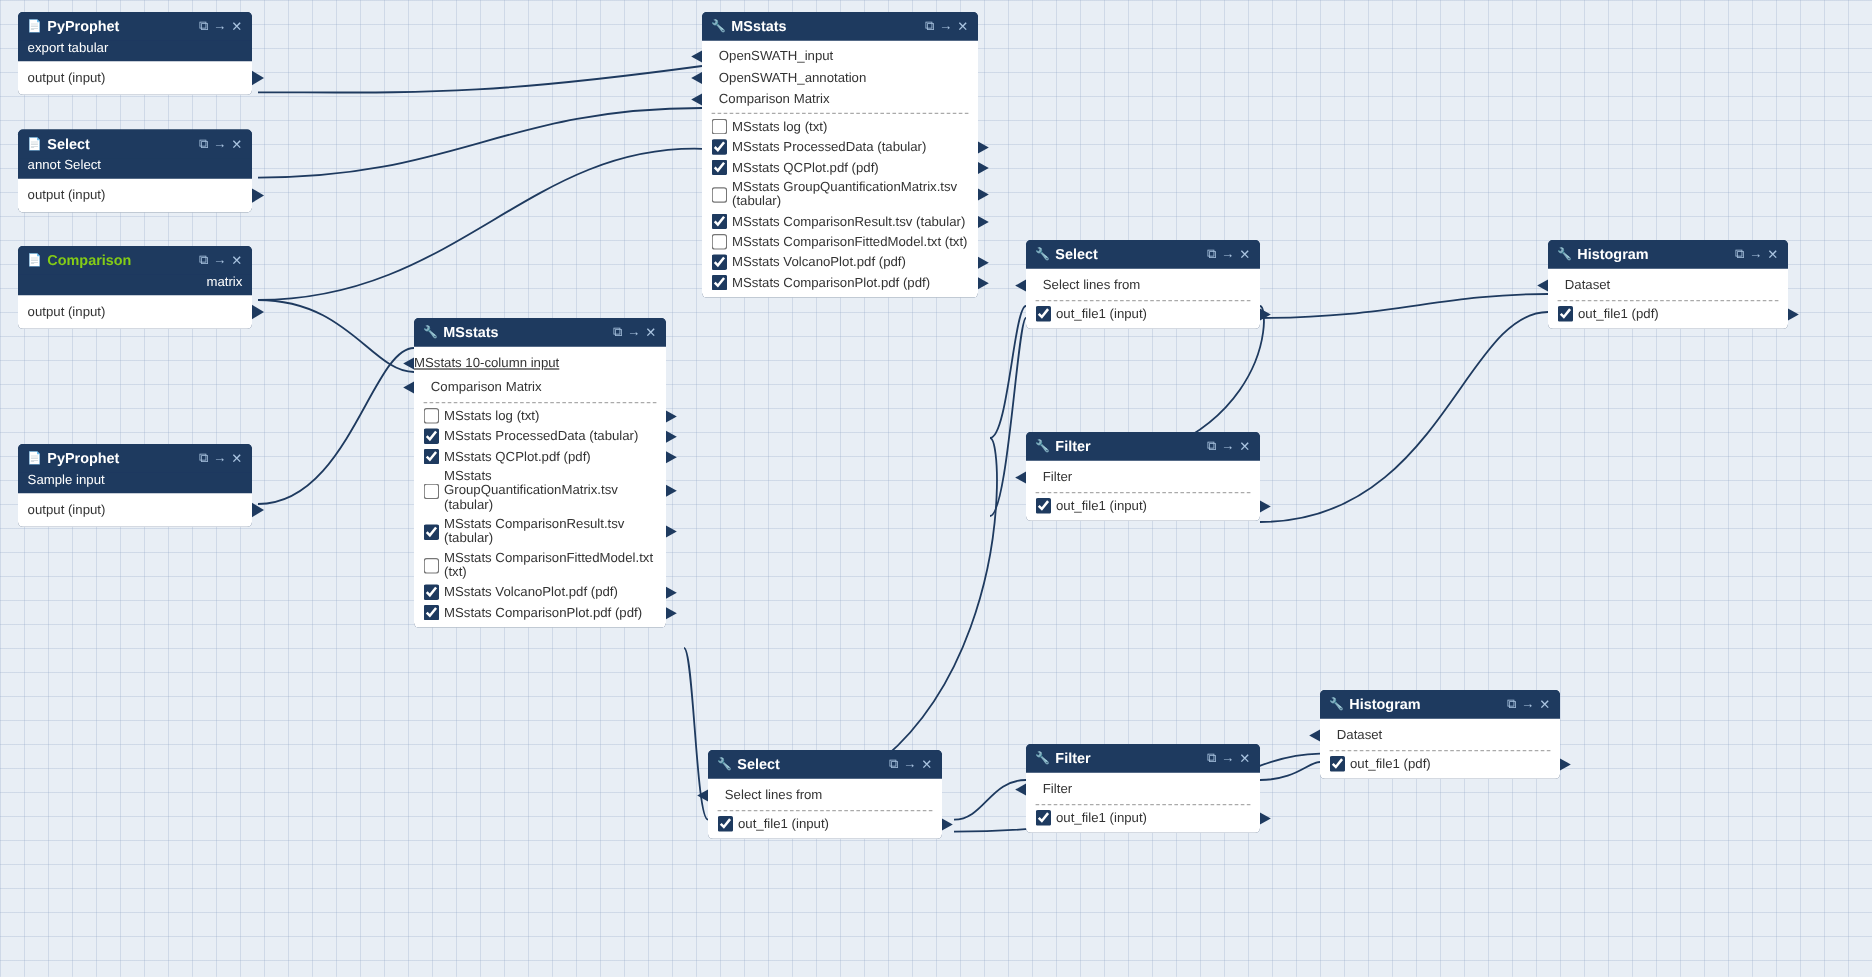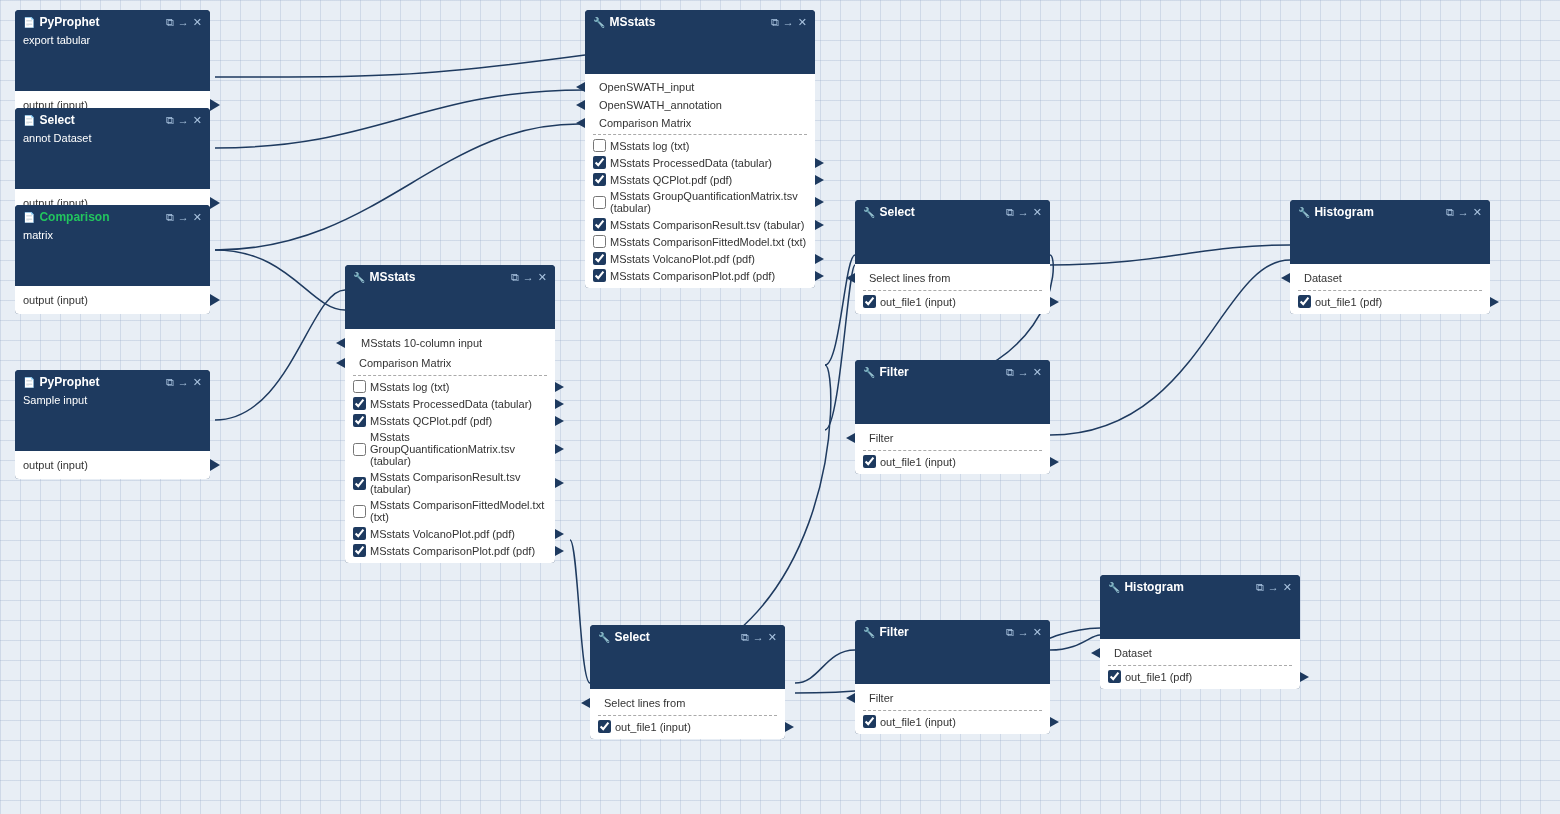--- a/index.html
+++ b/index.html
@@ -22,21 +22,20 @@
       background: #1e3a5f;
       border-radius: 4px;
       color: white;
       min-width: 160px;
     }
 
     .node-body {
       padding: 4px 0;
       background: #fff;
       border-radius: 0 0 4px 4px;
-      margin-top: 40px;
     }
 
     .node-port {
       display: flex;
       align-items: center;
       padding: 3px 8px;
       font-size: 11px;
       color: #333;
       position: relative;
     }
@@ -159,38 +158,38 @@
 </div>
 
 <div class="node" style="left:15px; top:108px; width:195px;">
   <div class="node-header-wrap">
     <span style="font-size:10px;">📄</span>
     <span style="flex:1; font-weight:bold; font-size:12px; color:white;">Select</span>
     <span style="color:#aac4e0; cursor:pointer; font-size:11px;">⧉</span>
     <span style="color:#aac4e0; cursor:pointer; font-size:11px;">→</span>
     <span style="color:#aac4e0; cursor:pointer; font-size:11px;">✕</span>
   </div>
-  <div style="background:#1e3a5f; padding: 0 8px 5px 8px; color:white; font-size:11px;">annot Dataset</div>
+  <div style="background:#1e3a5f; padding: 0 8px 5px 8px; color:white; font-size:11px;">annot Select</div>
   <div class="node-body">
     <div class="node-port" style="position:relative; padding: 4px 20px 4px 8px;">
       <span>output (input)</span>
       <div class="port-arrow right"></div>
     </div>
   </div>
 </div>
 
 <div class="node" style="left:15px; top:205px; width:195px;">
   <div class="node-header-wrap">
     <span style="font-size:10px;">📄</span>
-    <span style="flex:1; font-weight:bold; font-size:12px; color:#22c55e;">Comparison</span>
-    <span style="color:#aac4e0; cursor:pointer; font-size:11px;">⧉</span>
-    <span style="color:#aac4e0; cursor:pointer; font-size:11px;">→</span>
-    <span style="color:#aac4e0; cursor:pointer; font-size:11px;">✕</span>
-  </div>
-  <div style="background:#1e3a5f; padding: 0 8px 5px 8px; color:white; font-size:11px;">matrix</div>
+    <span style="flex:1; font-weight:bold; font-size:12px; color:#84cc16;">Comparison</span>
+    <span style="color:#aac4e0; cursor:pointer; font-size:11px;">⧉</span>
+    <span style="color:#aac4e0; cursor:pointer; font-size:11px;">→</span>
+    <span style="color:#aac4e0; cursor:pointer; font-size:11px;">✕</span>
+  </div>
+  <div style="background:#1e3a5f; padding: 0 8px 5px 8px; color:white; font-size:11px;text-align:right;">matrix</div>
   <div class="node-body">
     <div class="node-port" style="position:relative; padding: 4px 20px 4px 8px;">
       <span>output (input)</span>
       <div class="port-arrow right"></div>
     </div>
   </div>
 </div>
 
 <div class="node" style="left:15px; top:370px; width:195px;">
   <div class="node-header-wrap">
@@ -211,21 +210,21 @@
 
 <div class="node" style="left:345px; top:265px; width:210px;">
   <div class="node-header-wrap">
     <span style="font-size:10px;">🔧</span>
     <span style="flex:1; font-weight:bold; font-size:12px; color:white;">MSstats</span>
     <span style="color:#aac4e0; cursor:pointer; font-size:11px;">⧉</span>
     <span style="color:#aac4e0; cursor:pointer; font-size:11px;">→</span>
     <span style="color:#aac4e0; cursor:pointer; font-size:11px;">✕</span>
   </div>
   <div class="node-body">
-    <div class="node-port" style="position:relative; padding: 4px 8px 4px 16px;">
+    <div class="node-port" style="position:relative; padding: 4px 8px 4px 0; text-decoration: underline;">
       <div class="port-arrow left" style="left:-9px; border-left:none; border-right:9px solid #1e3a5f; border-top:5px solid transparent; border-bottom:5px solid transparent;"></div>
       <span>MSstats 10-column input</span>
     </div>
     <div class="node-port" style="position:relative; padding: 4px 8px 4px 14px;">
       <div class="port-arrow left" style="left:-9px; border-left:none; border-right:9px solid #1e3a5f; border-top:5px solid transparent; border-bottom:5px solid transparent;"></div>
       <span>Comparison Matrix</span>
     </div>
     <hr class="divider">
     <div class="checkbox-item">
       <input type="checkbox" style="">

